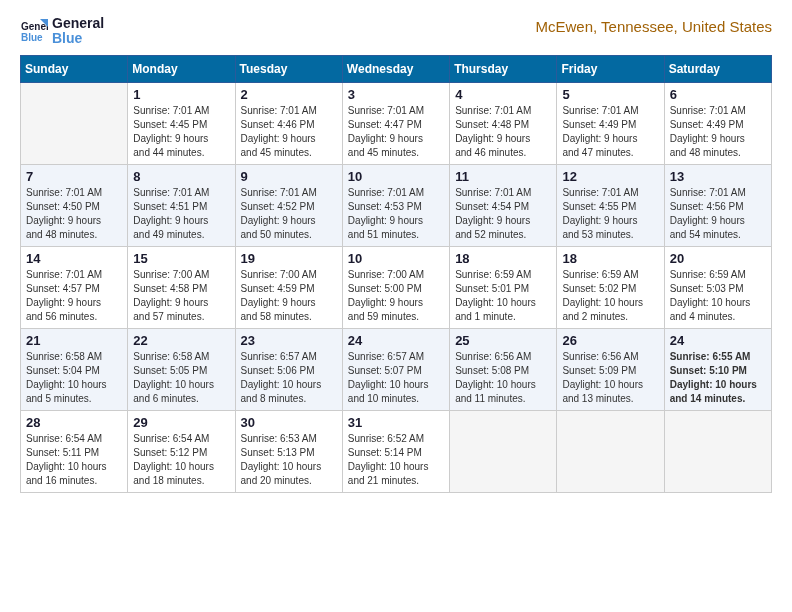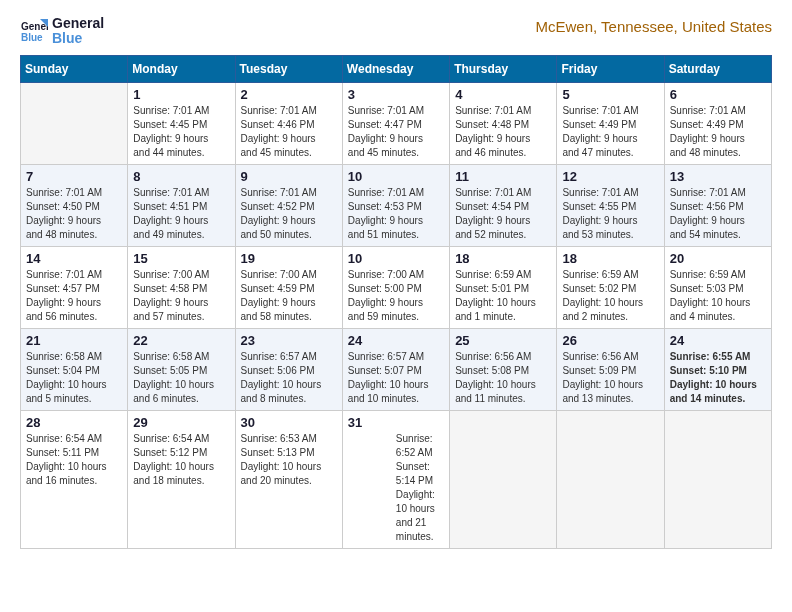--- a/index.html
+++ b/index.html
@@ -328,21 +328,21 @@
         </td>
         <td>
           <div class="day-number">30</div>
           <div class="day-info" style="white-space: pre-line;">Sunrise: 6:53 AM
 Sunset: 5:13 PM
 Daylight: 10 hours
 and 20 minutes.</div>
         </td>
         <td>
           <div class="day-number">31</div>
-          <div class="day-info" style="white-space: pre-line; margin-left: 48px;">Sunrise: 6:52 AM
+          <div class="day-info" style="white-space: pre-line;">Sunrise: 6:52 AM
 Sunset: 5:14 PM
 Daylight: 10 hours
 and 21 minutes.</div>
         </td>
         <td class="empty"></td>
         <td class="empty"></td>
         <td class="empty"></td>
       </tr>
     </tbody>
 </table>

